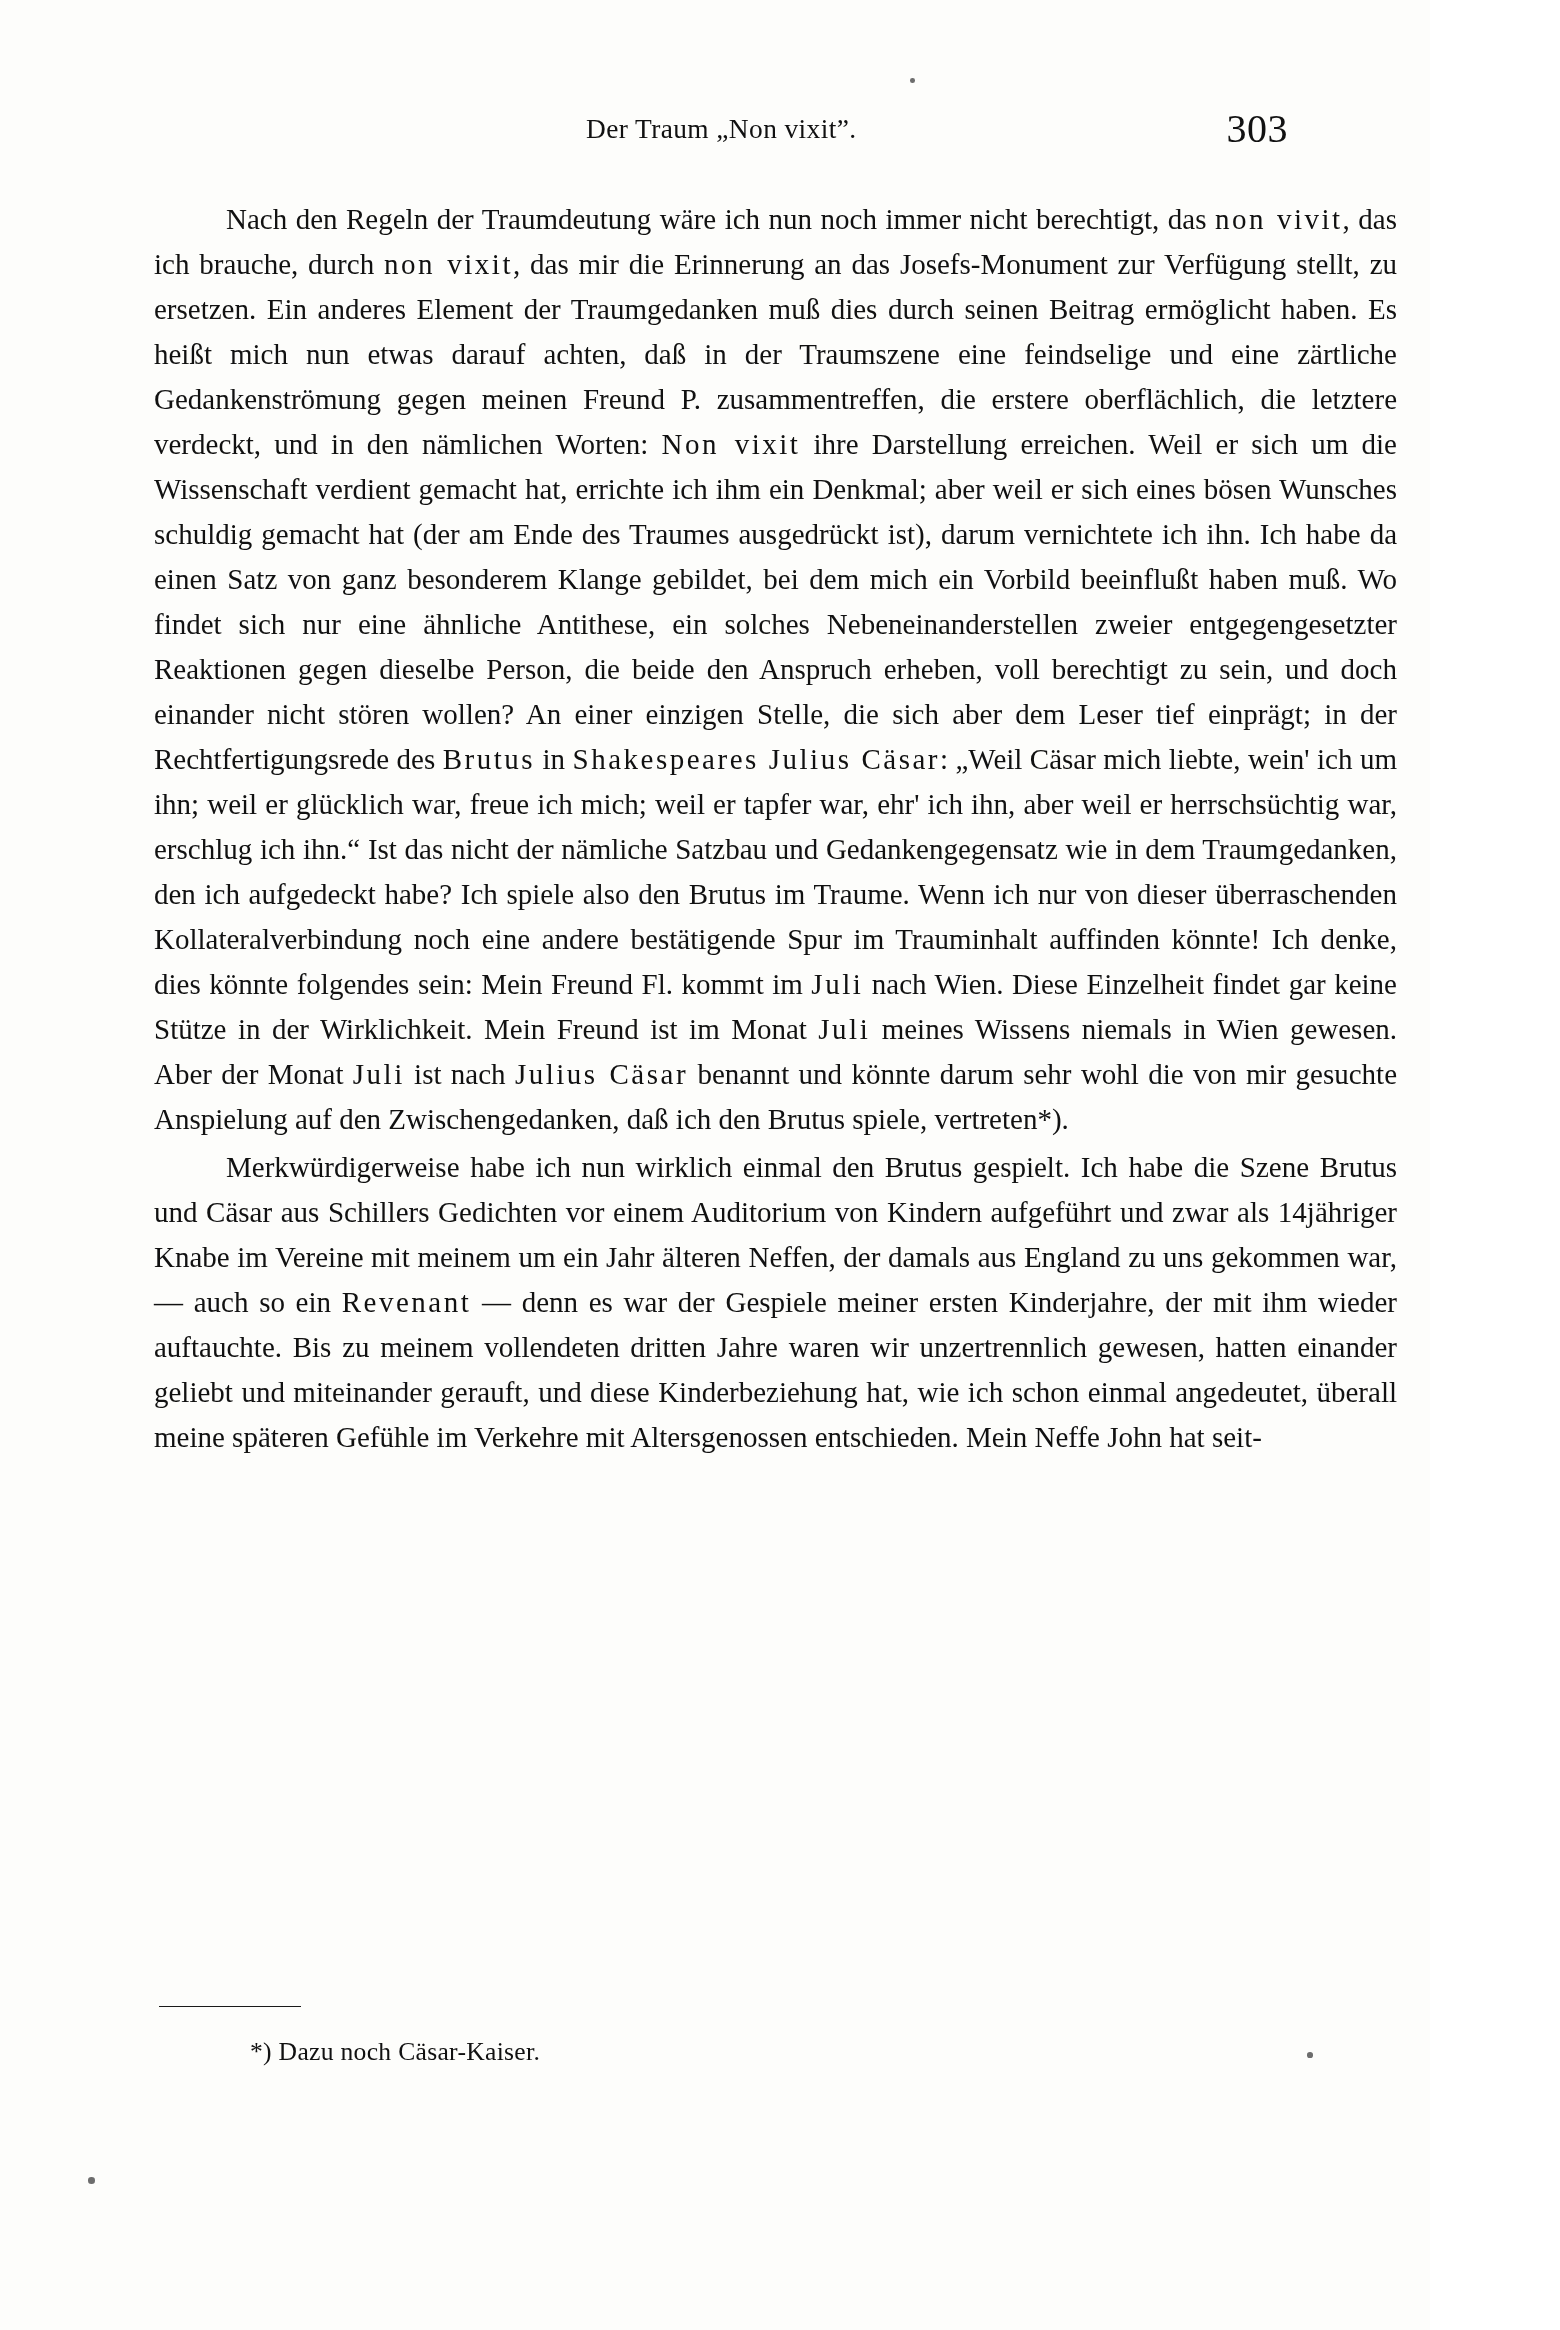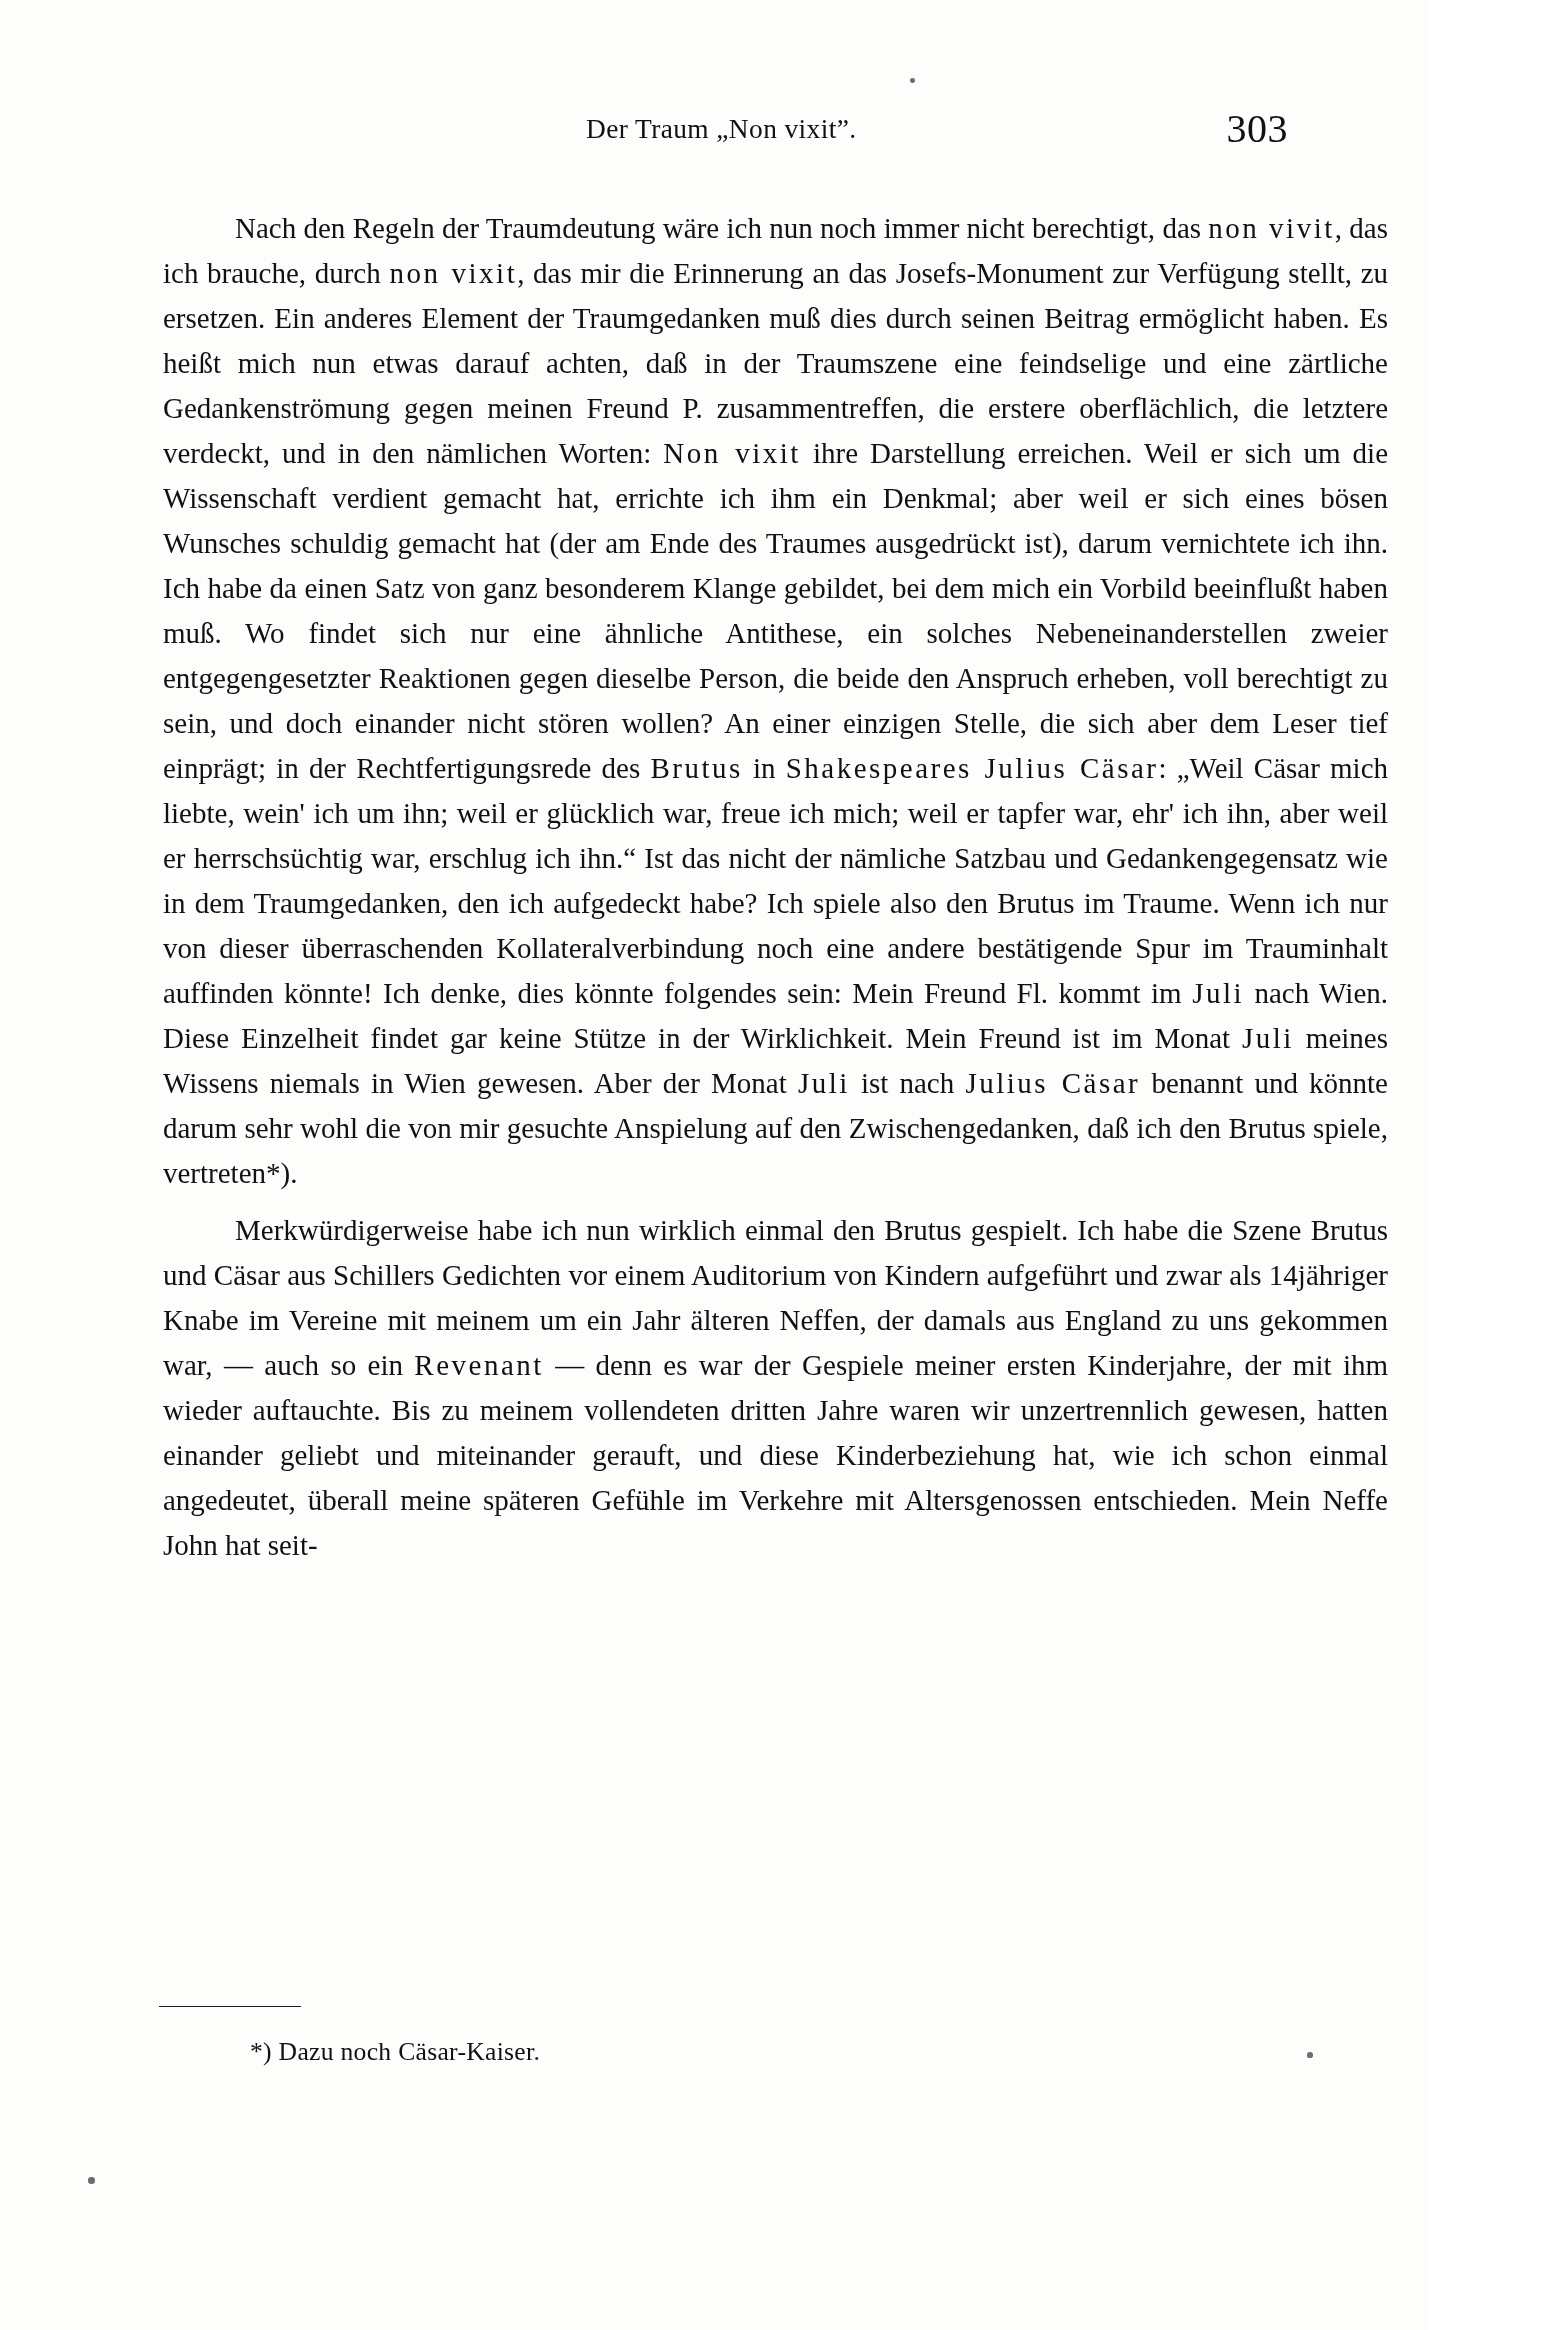--- a/index.html
+++ b/index.html
@@ -43,21 +43,21 @@
     top: 194px;
     left: 151px;
     width: 1249px;
     font-size: 29px;
     line-height: 45px;
     text-align: justify;
     text-justify: inter-word;
     hyphens: manual;
   }
   .body-text p {
-    margin: 12px;
+    margin: 3px;
     text-indent: 72px;
   }
   .sp {
     letter-spacing: 2.5px;
   }
   .footnote-rule {
     position: absolute;
     left: 159px;
     top: 2006px;
     width: 142px;

